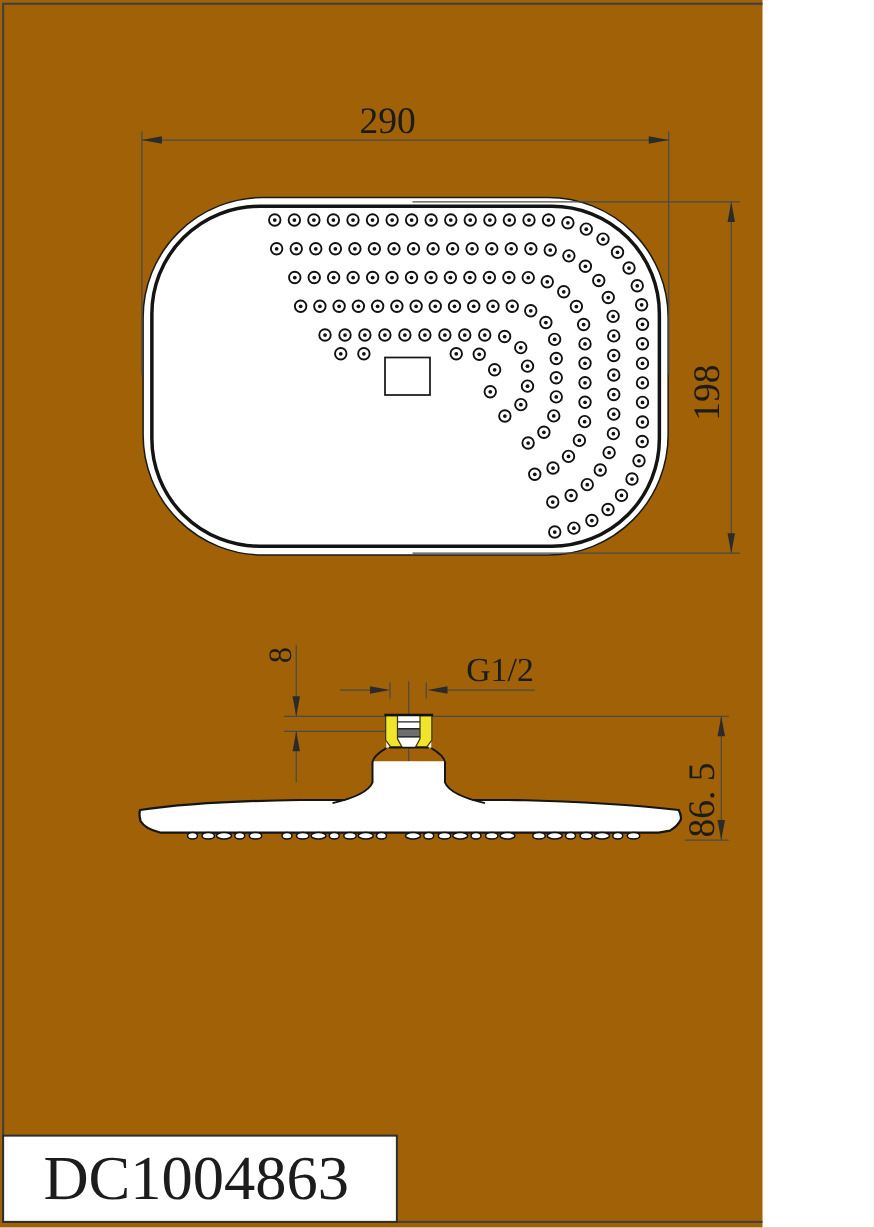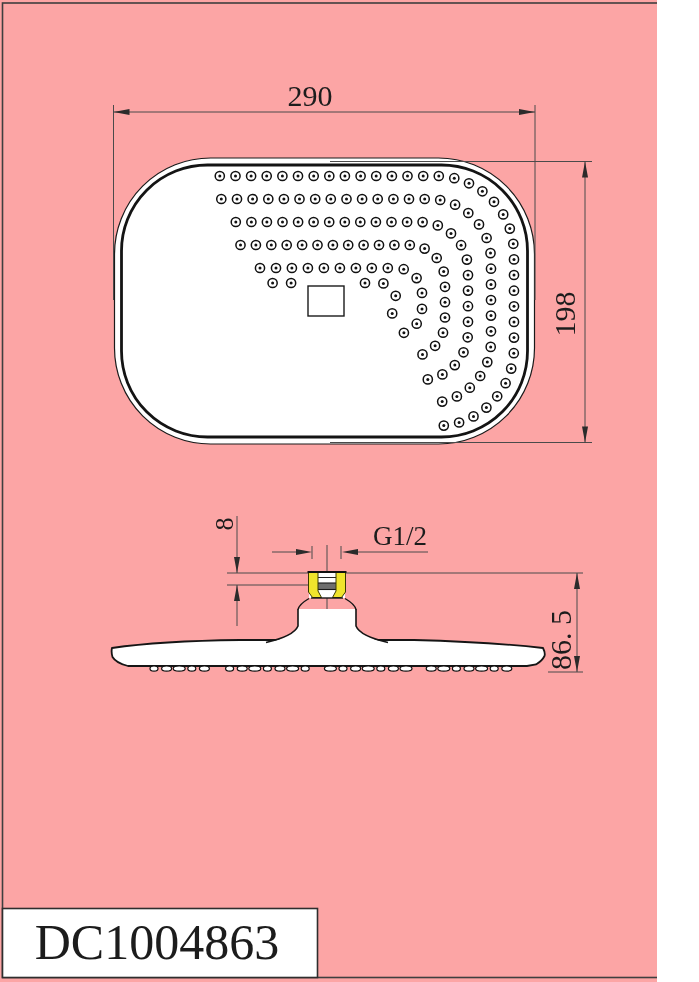--- a/index.html
+++ b/index.html
@@ -1,16 +1,16 @@
 <!DOCTYPE html>
 <html><head>
 <meta charset="utf-8">
 <style>
   html,body{margin:0;padding:0;background:#ffffff;}
-  .page{position:relative;width:657px;height:982px;background:#fca5a5;overflow:hidden;
+  .page{position:relative;width:610px;height:982px;background:#a16207;overflow:hidden;
         font-family:"Liberation Serif", serif;}
   svg{display:block;}
   text{fill:#1c1c1c;}
   .dimtext{font-family:"Liberation Serif", serif;}
 </style>
 </head>
 <body>
 
 <div class="page">
 <svg id="drawing" width="699" height="982" viewBox="0 0 699 982">

